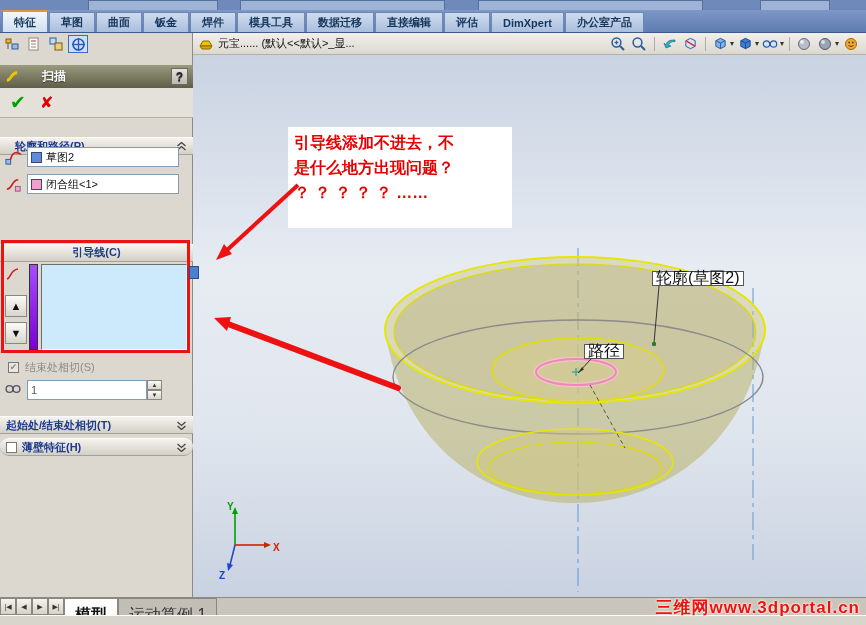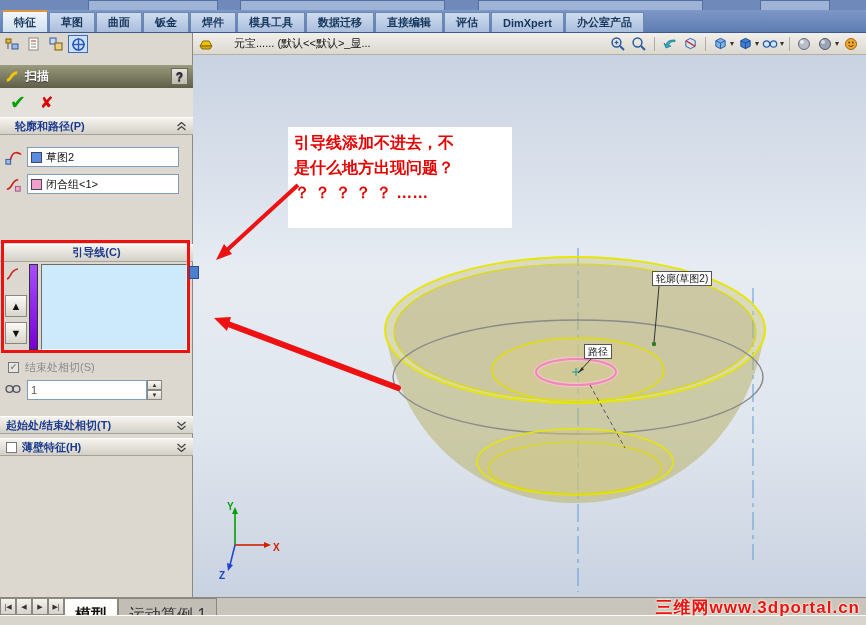--- a/index.html
+++ b/index.html
@@ -13,47 +13,47 @@
 
   
   .tabbar{left:0;top:10px;width:866px;height:23px;background:linear-gradient(#7d97c6,#5f7db2);display:flex;align-items:flex-end;padding-left:2px;border-bottom:1px solid #3d5a8c;}
   .tab{height:20px;display:flex;align-items:center;padding:0 11px;margin-right:1px;background:linear-gradient(#cfdcee,#a9bedd);border:1px solid #6c87b4;border-bottom:none;color:#16365c;font-weight:bold;cursor:default;white-space:nowrap;}
   .tab.on{background:linear-gradient(#f3f7fc,#cfdfef);border-top:2px solid #e2953a;height:22px;}
 
   
   .pm{left:0;top:33px;width:193px;height:564px;background:#dcd8d0;border-right:1px solid #8d8a82;}
   .pmtab{position:absolute;top:2px;width:20px;height:18px;background:#dcd8d0;border:1px solid transparent;display:flex;align-items:center;justify-content:center;}
   .pmtab.on{background:#cfe0f5;border:1px solid #3a6bc4;}
-  .pmtitle{position:absolute;left:0;top:32px;width:193px;height:23px;background:linear-gradient(#9a9a7e,#5f5f49);display:flex;align-items:center;gap:5px;padding:8px 5px;color:#fff;font-weight:bold;font-size:12px;text-shadow:0 1px 1px #333;}
+  .pmtitle{position:absolute;left:0;top:32px;width:193px;height:23px;background:linear-gradient(#9a9a7e,#5f5f49);display:flex;align-items:center;gap:22px;padding:8px 5px;color:#fff;font-weight:bold;font-size:12px;text-shadow:0 1px 1px #333;}
   .helpbtn{margin-left:auto;width:17px;height:17px;background:linear-gradient(#e6e3da,#bdbaae);border:1px solid #6c695f;color:#223;font-weight:bold;display:flex;align-items:center;justify-content:center;}
   .okrow{position:absolute;left:0;top:55px;width:193px;height:30px;background:#e4e1da;border-bottom:1px solid #b5b2aa;display:flex;align-items:center;gap:14px;padding:0 10px;}
   .ph{position:absolute;left:0;width:193px;height:18px;background:linear-gradient(#f5f3ed,#d3d0c7);border-top:1px solid #fff;border-bottom:1px solid #a5a29a;color:#1c3a8e;font-weight:bold;display:flex;align-items:center;padding:0 6px;gap:5px;}
   .ph .chev{margin-left:auto;}
   .field{position:absolute;height:20px;background:#fff;border:1px solid #7f9db9;display:flex;align-items:center;padding:0 3px;gap:4px;font-size:11px;}
   .swatch{width:11px;height:11px;border:1px solid #446;flex:0 0 auto;}
   .rowicon{position:absolute;width:20px;height:20px;display:flex;align-items:center;justify-content:center;}
   .glist{position:absolute;left:41px;top:231px;width:146px;height:86px;background:#cdeafc;border:1px solid;border-color:#6f6c64 #fdfdfb #fdfdfb #6f6c64;}
   .pbar{position:absolute;left:29px;top:231px;width:9px;height:86px;background:linear-gradient(180deg,#a64dff,#7a00d4);border:1px solid #333;}
   .arrbtn{position:absolute;left:5px;width:22px;height:22px;background:linear-gradient(#fbfaf7,#d8d5cc);border:1px solid #8a877f;display:flex;align-items:center;justify-content:center;font-size:11px;color:#111;}
   .redrect{position:absolute;left:1px;top:207px;width:189px;height:113px;border:3px solid #ee1111;z-index:6;pointer-events:none;}
   .cb{width:11px;height:11px;background:#fff;border:1px solid #777;display:inline-flex;align-items:center;justify-content:center;font-size:9px;line-height:1;}
   .cb.dis{background:#e8e6e0;color:#8a8a8a;}
   .spin{position:absolute;width:15px;height:20px;display:flex;flex-direction:column;}
   .spin span{flex:1;background:linear-gradient(#fbfaf7,#d8d5cc);border:1px solid #8a877f;font-size:6px;display:flex;align-items:center;justify-content:center;color:#333;}
 
   
   .vp{left:193px;top:33px;width:673px;height:564px;background:linear-gradient(180deg,#c6d0e0 0%,#e7ecf3 42%,#e0e6ee 70%,#c9d2e1 100%);overflow:hidden;}
-  .vphead{position:absolute;left:0;top:0;width:673px;height:22px;background:linear-gradient(#f2f0ea,#dbd8d0);border-bottom:1px solid #b3b0a8;display:flex;align-items:center;padding:0 6px;gap:21px;z-index:5;}
+  .vphead{position:absolute;left:0;top:0;width:673px;height:22px;background:linear-gradient(#f2f0ea,#dbd8d0);border-bottom:1px solid #b3b0a8;display:flex;align-items:center;padding:0 6px;gap:5px;z-index:5;}
   .vphead .title{font-size:11px;color:#111;white-space:nowrap;}
   .icons{margin-left:auto;display:flex;align-items:center;gap:2px;}
   .ico{width:19px;height:18px;display:flex;align-items:center;justify-content:center;}
   .caret{font-size:8px;color:#333;margin-left:-2px;}
   .isep{width:1px;height:14px;background:#b0ada5;margin:0 3px;}
   .note{position:absolute;left:95px;top:94px;width:224px;height:101px;background:#fff;z-index:3;color:#e80000;font-size:16px;line-height:25px;padding:3px 6px;font-weight:bold;}
-  .callout{position:absolute;background:#fff;border:1px solid #555;font-size:10px;padding:0 3px;height:15px;display:flex;align-items:center;z-index:2;white-space:nowrap;}
+  .callout{position:absolute;background:#fff;border:1px solid #555;font-size:16px;padding:0 3px;height:15px;display:flex;align-items:center;z-index:2;white-space:nowrap;}
   .wm{position:absolute;right:6px;top:596px;z-index:60;color:#f01010;font-weight:bold;font-size:17px;text-shadow:0 0 2px #fff,0 0 3px #ffd;letter-spacing:1px;}
   .splitter{left:189px;top:266px;width:10px;height:13px;background:#4d7fd0;border:1px solid #2a4d8a;z-index:7;}
 
   
   .btm{left:0;top:597px;width:866px;height:18px;background:#c9c5bd;border-top:1px solid #8d8a82;display:flex;align-items:stretch;}
   .navbtn{width:16px;border:1px solid #8a877f;background:linear-gradient(#f5f3ed,#d5d2c9);font-size:7px;display:flex;align-items:center;justify-content:center;color:#333;}
   .sheet{display:flex;align-items:center;padding:16px 10px;border:1px solid #8a877f;border-bottom:none;font-size:16px;white-space:nowrap;}
   .sheet.on{background:#fdfdfb;font-weight:bold;}
   .sheet.off{background:#c2beb6;color:#333;}
   .status{left:0;top:615px;width:866px;height:10px;background:#d8d5cd;border-top:1px solid #fdfdfb;}
@@ -124,21 +124,21 @@
       </span>
       <span>扫描</span>
       <span class="helpbtn">?</span>
     </div>
 
     <div class="okrow">
       <span style="color:#00a000;font-size:19px;font-weight:bold;">✔</span>
       <span style="color:#dd0000;font-size:16px;font-weight:bold;">✘</span>
     </div>
 
-    <div class="ph" style="top:84px;padding-left:15px;">
+    <div class="ph" style="top:104px;padding-left:15px;">
       <span>轮廓和路径(P)</span>
       <span class="chev">
           <svg width="11" height="9" viewBox="0 0 11 9">
             <path d="M1.5 4 L5.5 0.5 L9.5 4 M1.5 8 L5.5 4.5 L9.5 8" fill="none" stroke="#444" stroke-width="1.3"></path>
           </svg>
         </span>
     </div>
 
     <div class="rowicon" style="left:3px;top:114px;">
       <svg width="19" height="19" viewBox="0 0 20 20">
@@ -210,21 +210,21 @@
 
     <div class="ph" style="top:383px;">
       <span>起始处/结束处相切(T)</span>
       <span class="chev">
           <svg width="11" height="9" viewBox="0 0 11 9">
             <path d="M1.5 1 L5.5 4.5 L9.5 1 M1.5 5 L5.5 8.5 L9.5 5" fill="none" stroke="#444" stroke-width="1.3"></path>
           </svg>
         </span>
     </div>
 
-    <div class="ph" style="top:405px;">
+    <div class="ph" style="top:405px;border-radius:9px;">
       <span class="cb" style="background:#fff;"></span>
       <span>薄壁特征(H)</span>
       <span class="chev">
           <svg width="11" height="9" viewBox="0 0 11 9">
             <path d="M1.5 1 L5.5 4.5 L9.5 1 M1.5 5 L5.5 8.5 L9.5 5" fill="none" stroke="#444" stroke-width="1.3"></path>
           </svg>
         </span>
     </div>
   </div>
 

